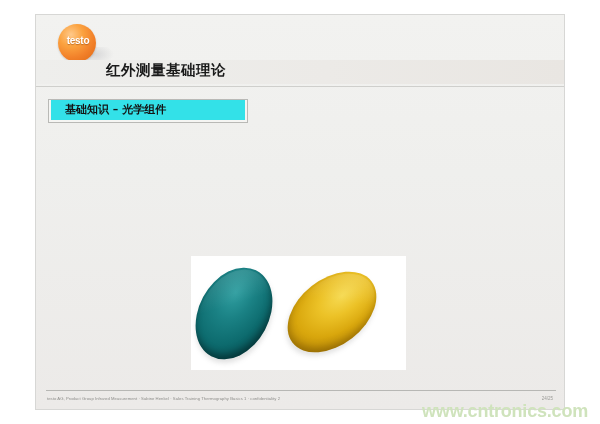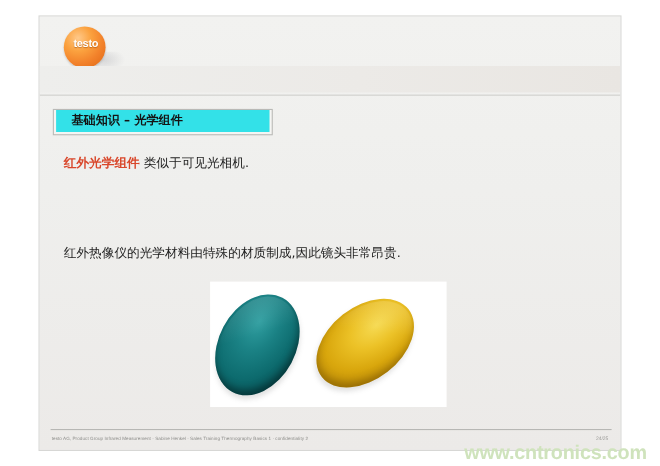--- a/index.html
+++ b/index.html
@@ -177,30 +177,27 @@
 </head>
 <body>
 
 <div id="slide">
 
   <div id="logo-shadow"></div>
   <div id="logo"></div>
   <div id="logo-text">testo</div>
 
   <div id="title-area"></div>
+  <div id="page-title">红外测量基础理论</div>
   <div id="title-underline"></div>
 
   <div id="subtitle-wrap">
     <div id="subtitle">基础知识 – 光学组件</div>
   </div>
 
-  <div class="body-line" id="line1">
-    <span class="accent">红外光学组件</span><span> 类似于可见光相机.</span>
-  </div>
-  <div class="body-line" id="line3">红外热像仪的光学材料由特殊的材质制成,因此镜头非常昂贵.</div>
 
   <div id="picture">
     <div class="lens" id="lens-teal"></div>
     <div id="lens-teal-rim"></div>
     <div class="lens" id="lens-gold"></div>
     <div id="lens-gold-rim"></div>
   </div>
 
   <div id="footer-rule"></div>
   <div id="footer-text">testo AG, Product Group Infrared Measurement · Sabine Henkel · Sales Training Thermography Basics 1 · confidentiality 2</div>

